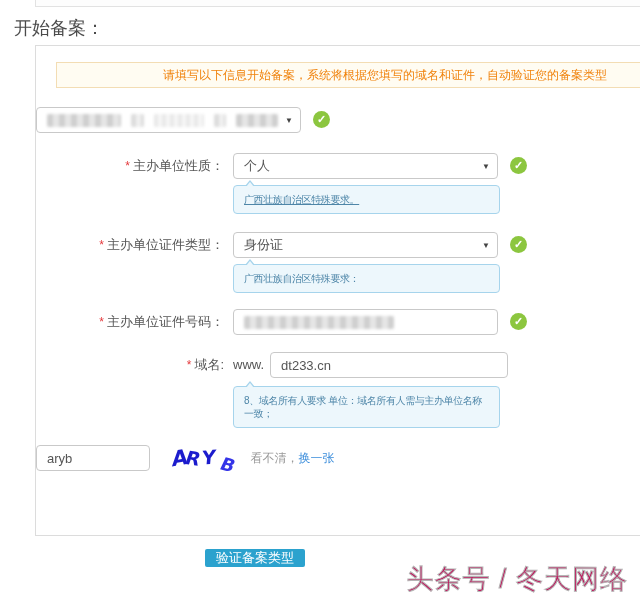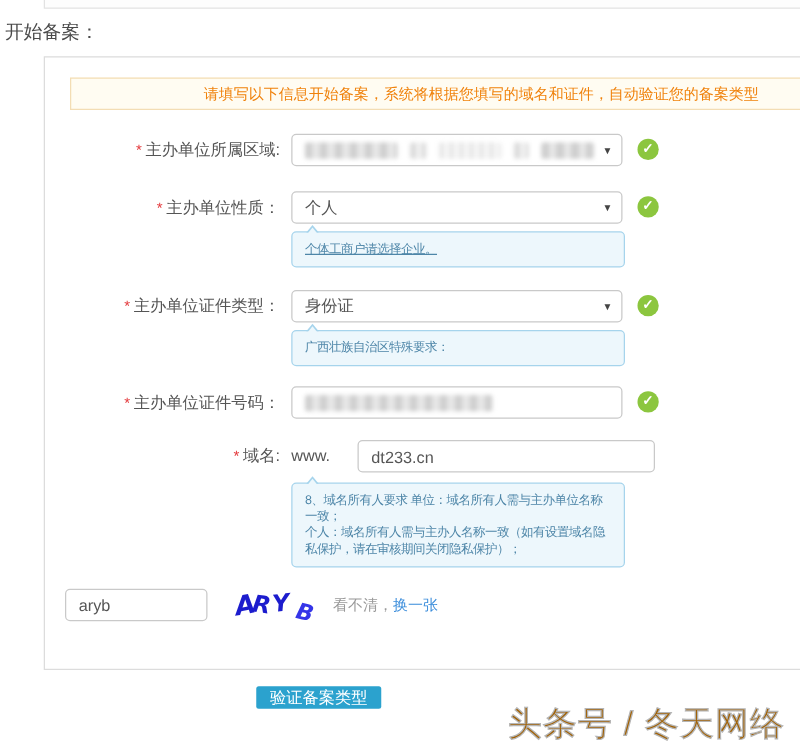--- a/index.html
+++ b/index.html
@@ -7,21 +7,21 @@
   .canvas {
     position:relative; width:640px; height:601px; overflow:hidden;
     background:#fff; font-family:"Liberation Sans",sans-serif; color:#555;
   }
   
   .top-remnant {
     position:absolute; left:35px; top:-20px; width:700px; height:27px;
     background:#fdfdfd; border:1px solid #e2e2e2;
   }
   .page-title {
-    position:absolute; left:4px; top:16px; font-size:15px; font-weight:400; color:#4a4a4a;text-align:right;
+    position:absolute; left:14px; top:16px; font-size:18px; font-weight:400; color:#4a4a4a;text-align:right;
   }
   .panel {
     position:absolute; left:35px; top:45px; width:700px; height:491px;
     border:1px solid #dcdcdc; background:#fff;
   }
   .notice {
     margin:16px 20px 0 20px; height:26px; line-height:24px;
     border:1px solid #f3ddb4; background:#fffcf2; color:#f0820c;
     font-size:12px; text-align:center; white-space:nowrap; overflow:hidden;
   }
@@ -34,21 +34,21 @@
   }
   .req { color:#e4393c; margin-right:3px; font-size:12px; }
   .fieldcol { display:flex; flex-direction:column; }
   .fieldline { display:flex; align-items:flex-start; }
   .sel, .inp {
     position:relative; width:265px; height:26px; border:1px solid #c9c9c9; border-radius:4px;
     background:#fff; font-size:13px; color:#555; display:flex; align-items:center;
     padding:0 22px 0 10px; overflow:hidden;
   }
   .caret { position:absolute; right:7px; top:9px; font-size:8px; color:#444; line-height:8px; }
-  input.inp { display:block; padding:0 10px; font-family:"Liberation Sans",sans-serif; outline:none;margin-left:16px; }
+  input.inp { display:block; padding:0 10px; font-family:"Liberation Sans",sans-serif; outline:none; }
   .inp-cert { width:265px; }
   .inp-domain { width:238px; }
   .inp-captcha { width:114px; }
   .www { line-height:26px; font-size:13px; color:#555; margin-right:6px; }
   .check {
     width:17px; height:17px; border-radius:50%; background:#8cc63f; color:#fff;
     font-size:11px; font-weight:bold; line-height:17px; text-align:center;
     margin:4px 0 0 12px; flex:0 0 17px;
   }
   
@@ -89,40 +89,39 @@
   .refresh .hint { color:#999; }
   .refresh .lnk { color:#3b8ddb; cursor:pointer; }
   
   .submit {
     position:absolute; left:205px; top:549px; width:100px; height:18px;
     background:#2ba2ce; color:#fff; border:none; border-radius:2px;
     font-size:13px; font-family:"Liberation Sans",sans-serif; cursor:pointer;
   }
   .watermark {
     position:absolute; right:12px; bottom:4px; font-size:27px; letter-spacing:1px;
-    color:#a16207; -webkit-text-stroke:1px #b5b5b5; white-space:nowrap;
+    color:#be185d; -webkit-text-stroke:1px #b5b5b5; white-space:nowrap;
   }
 </style>
 </head>
 <body>
 
 <div class="canvas">
 
   <div class="top-remnant"></div>
 
   <h2 class="page-title">开始备案：</h2>
 
   <div class="panel">
 
     <div class="notice">请填写以下信息开始备案，系统将根据您填写的域名和证件，自动验证您的备案类型</div>
 
     <div class="form">
 
       <div class="row mb20">
-        <div class="lbl"><span class="req">*</span><span>主办单位所属区域:</span></div>
         <div class="fieldline">
           <div class="sel">
             <span class="mosaicwrap">
               <span class="mosaic m-dark" style="width:88px"></span>
               <span class="mosaic m-mid" style="width:16px"></span>
               <span class="mosaic m-light" style="width:60px"></span>
               <span class="mosaic m-mid" style="width:14px"></span>
               <span class="mosaic m-dark" style="width:50px"></span>
             </span>
             <span class="caret">▼</span>
@@ -135,21 +134,21 @@
         <div class="lbl"><span class="req">*</span><span>主办单位性质：</span></div>
         <div class="fieldcol">
           <div class="fieldline">
             <div class="sel">
               <span>个人</span>
               <span class="caret">▼</span>
             </div>
             <span class="check">✓</span>
           </div>
           <div class="tip">
-            <span class="u">个体工商户请选择企业。</span>
+            <span class="u">广西壮族自治区特殊要求。</span>
           </div>
         </div>
       </div>
 
       <div class="row mb16">
         <div class="lbl"><span class="req">*</span><span>主办单位证件类型：</span></div>
         <div class="fieldcol">
           <div class="fieldline">
             <div class="sel">
               <span>身份证</span>
@@ -177,21 +176,20 @@
 
       <div class="row mb17">
         <div class="lbl"><span class="req">*</span><span>域名:</span></div>
         <div class="fieldcol">
           <div class="fieldline">
             <span class="www">www.</span>
             <input class="inp inp-domain" type="text" value="dt233.cn" style="">
           </div>
           <div class="tip tip-domain">
             <div>8、域名所有人要求 单位：域名所有人需与主办单位名称一致；</div>
-            <div>个人：域名所有人需与主办人名称一致（如有设置域名隐私保护，请在审核期间关闭隐私保护）；</div>
           </div>
         </div>
       </div>
 
       <div class="row">
         <div class="fieldline">
           <input class="inp inp-captcha" type="text" value="aryb" style="">
           <div class="cap">
             <span class="l0">A</span>
             <span class="l1">R</span>

